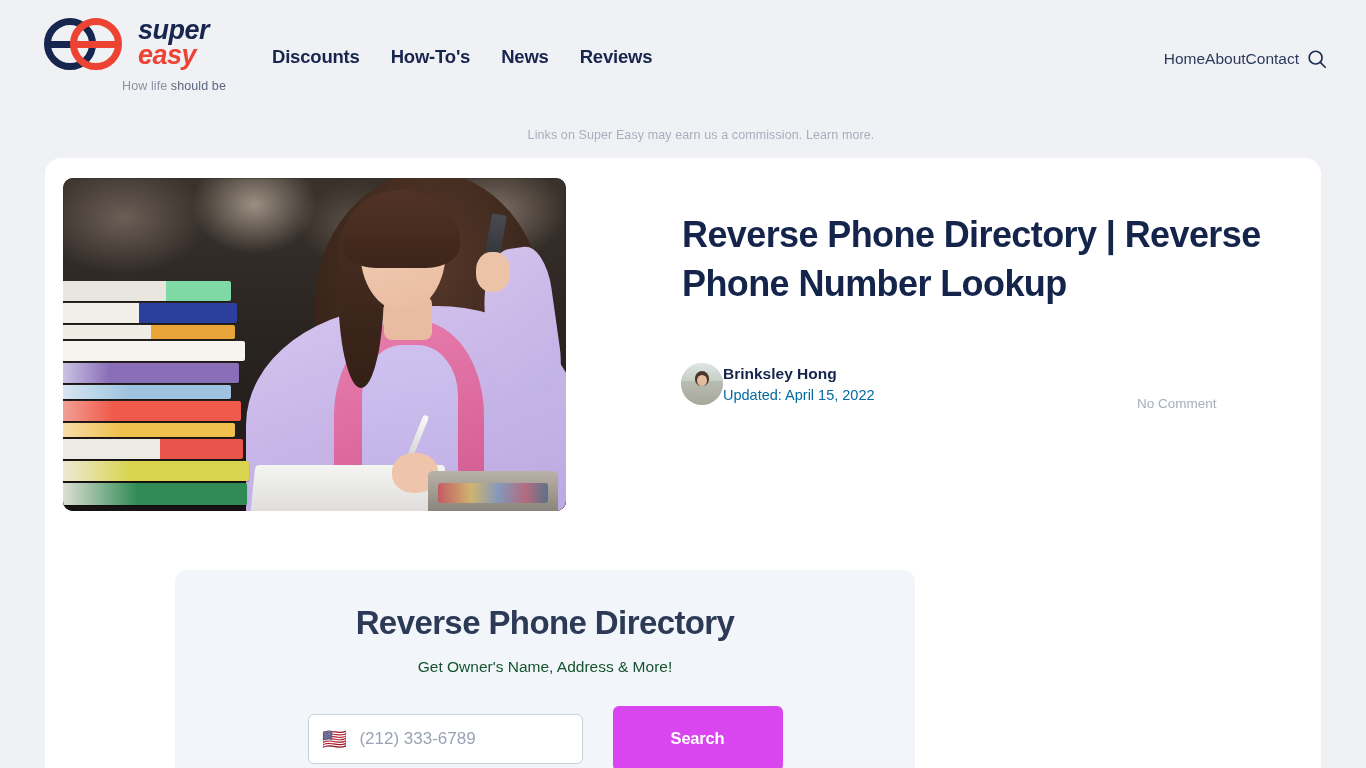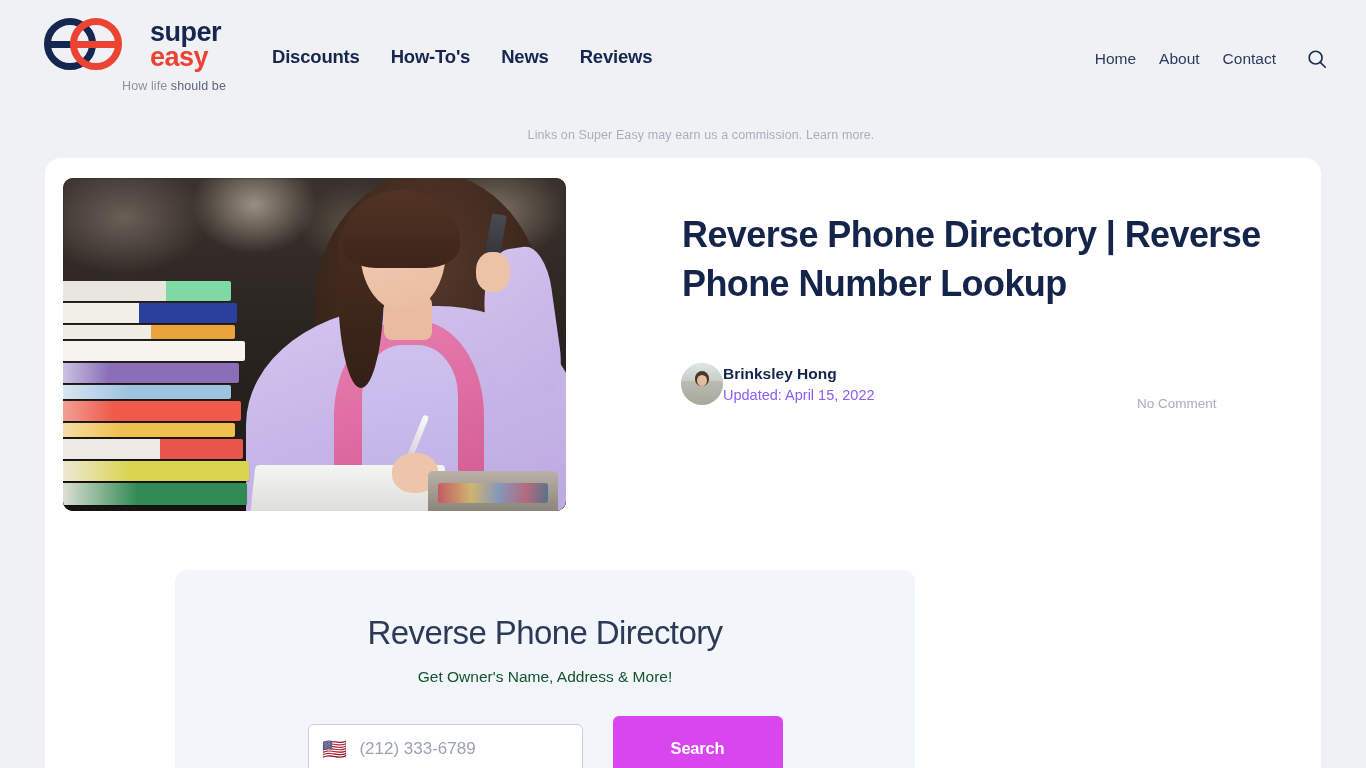--- a/index.html
+++ b/index.html
@@ -11,21 +11,21 @@
     color: #1c2b50;
   }
   .page { position: relative; width: 1366px; height: 768px; }
 
   
   .header {
     position: absolute; top: 0; left: 0; width: 1366px; height: 113px;
     background: #f0f1f5;
   }
   .brand { position: absolute; left: 44px; top: 18px; width: 260px; }
-  .brand-row { display: flex; align-items: flex-end; gap: 28px; }
+  .brand-row { display: flex; align-items: flex-start; gap: 16px; font-style: italic; }
   .logo-mark { position: relative; width: 78px; height: 52px; flex: none; }
   .logo-e {
     position: absolute; top: 0; width: 52px; height: 52px; border-radius: 50%;
   }
   .logo-e.navy { left: 0; border: 7px solid #16264e; }
   .logo-e.red  { left: 26px; border: 7px solid #ed4333; }
   .logo-e .bar { position: absolute; height: 7px; border-radius: 1px; }
   .logo-e.navy .bar { background: #16264e; left: -1px; top: 16px; width: 42px; }
   .logo-e.red  .bar { background: #ed4333; left: -1px; top: 16px; width: 42px; }
   .logo-words { line-height: 0.92; }
@@ -40,21 +40,21 @@
   .nav-main {
     position: absolute; left: 272px; top: 46px;
     display: flex; gap: 31px; align-items: center;
   }
   .nav-main a {
     font-size: 18.5px; font-weight: 700; color: #16264e;
     text-decoration: none; letter-spacing: -0.2px; white-space: nowrap;
   }
   .nav-right {
     position: absolute; right: 38px; top: 48px;
-    display: flex; gap: 23px; align-items: center;
+    display: flex; align-items: center;
   }
   .nav-right a {
     font-size: 15.5px; color: #2b3a5c; text-decoration: none; white-space: nowrap;
   }
   .search-icon-btn {
     width: 22px; height: 22px; display: block; margin-left: 7px; cursor: pointer;
   }
 
   .disclaimer {
     position: absolute; top: 128px; left: 0; width: 1366px;
@@ -203,34 +203,34 @@
     position: absolute; left: 9px; top: 22px; width: 24px; height: 20px;
     background: linear-gradient(90deg,#8b2franklin 0%, #8b2b3a 18%, #f2f2f2 38%, #f2f2f2 62%, #8b2b3a 82%);
     border-radius: 6px 6px 0 0;
   }
   .avatar .av-sky {
     position: absolute; left: 0; top: 0; width: 100%; height: 42%;
     background: linear-gradient(180deg,#dfe6e3 0%, #c6cec7 100%);
   }
   .byline-text { display: flex; flex-direction: column; gap: 4px; }
   .author-name { font-size: 15.5px; font-weight: 700; color: #14244b; }
-  .updated { font-size: 14.5px; color: #8b5cf6; }
+  .updated { font-size: 14.5px; color: #0369a1; }
   .no-comment {
     position: absolute; left: 1092px; top: 238px;
     font-size: 13.5px; color: #a9aebc;
   }
 
   
   .search-panel {
     position: absolute; left: 130px; top: 412px; width: 740px; height: 228px;
     background: #f2f6fa; border-radius: 12px;
   }
   .panel-title {
-    text-align: center; margin-top: 44px;
-    font-size: 33px; font-weight: 400; color: #2d3a56; letter-spacing: -0.6px;
+    text-align: center; margin-top: 34px;
+    font-size: 33px; font-weight: 700; color: #2d3a56; letter-spacing: -0.6px;
   }
   .panel-sub {
     text-align: center; margin-top: 16px;
     font-size: 15.5px; color: #14532d;
   }
   .panel-form {
     display: flex; justify-content: center; align-items: center; gap: 30px;
     margin-top: 30px;
   }
   .phone-input-wrap {

